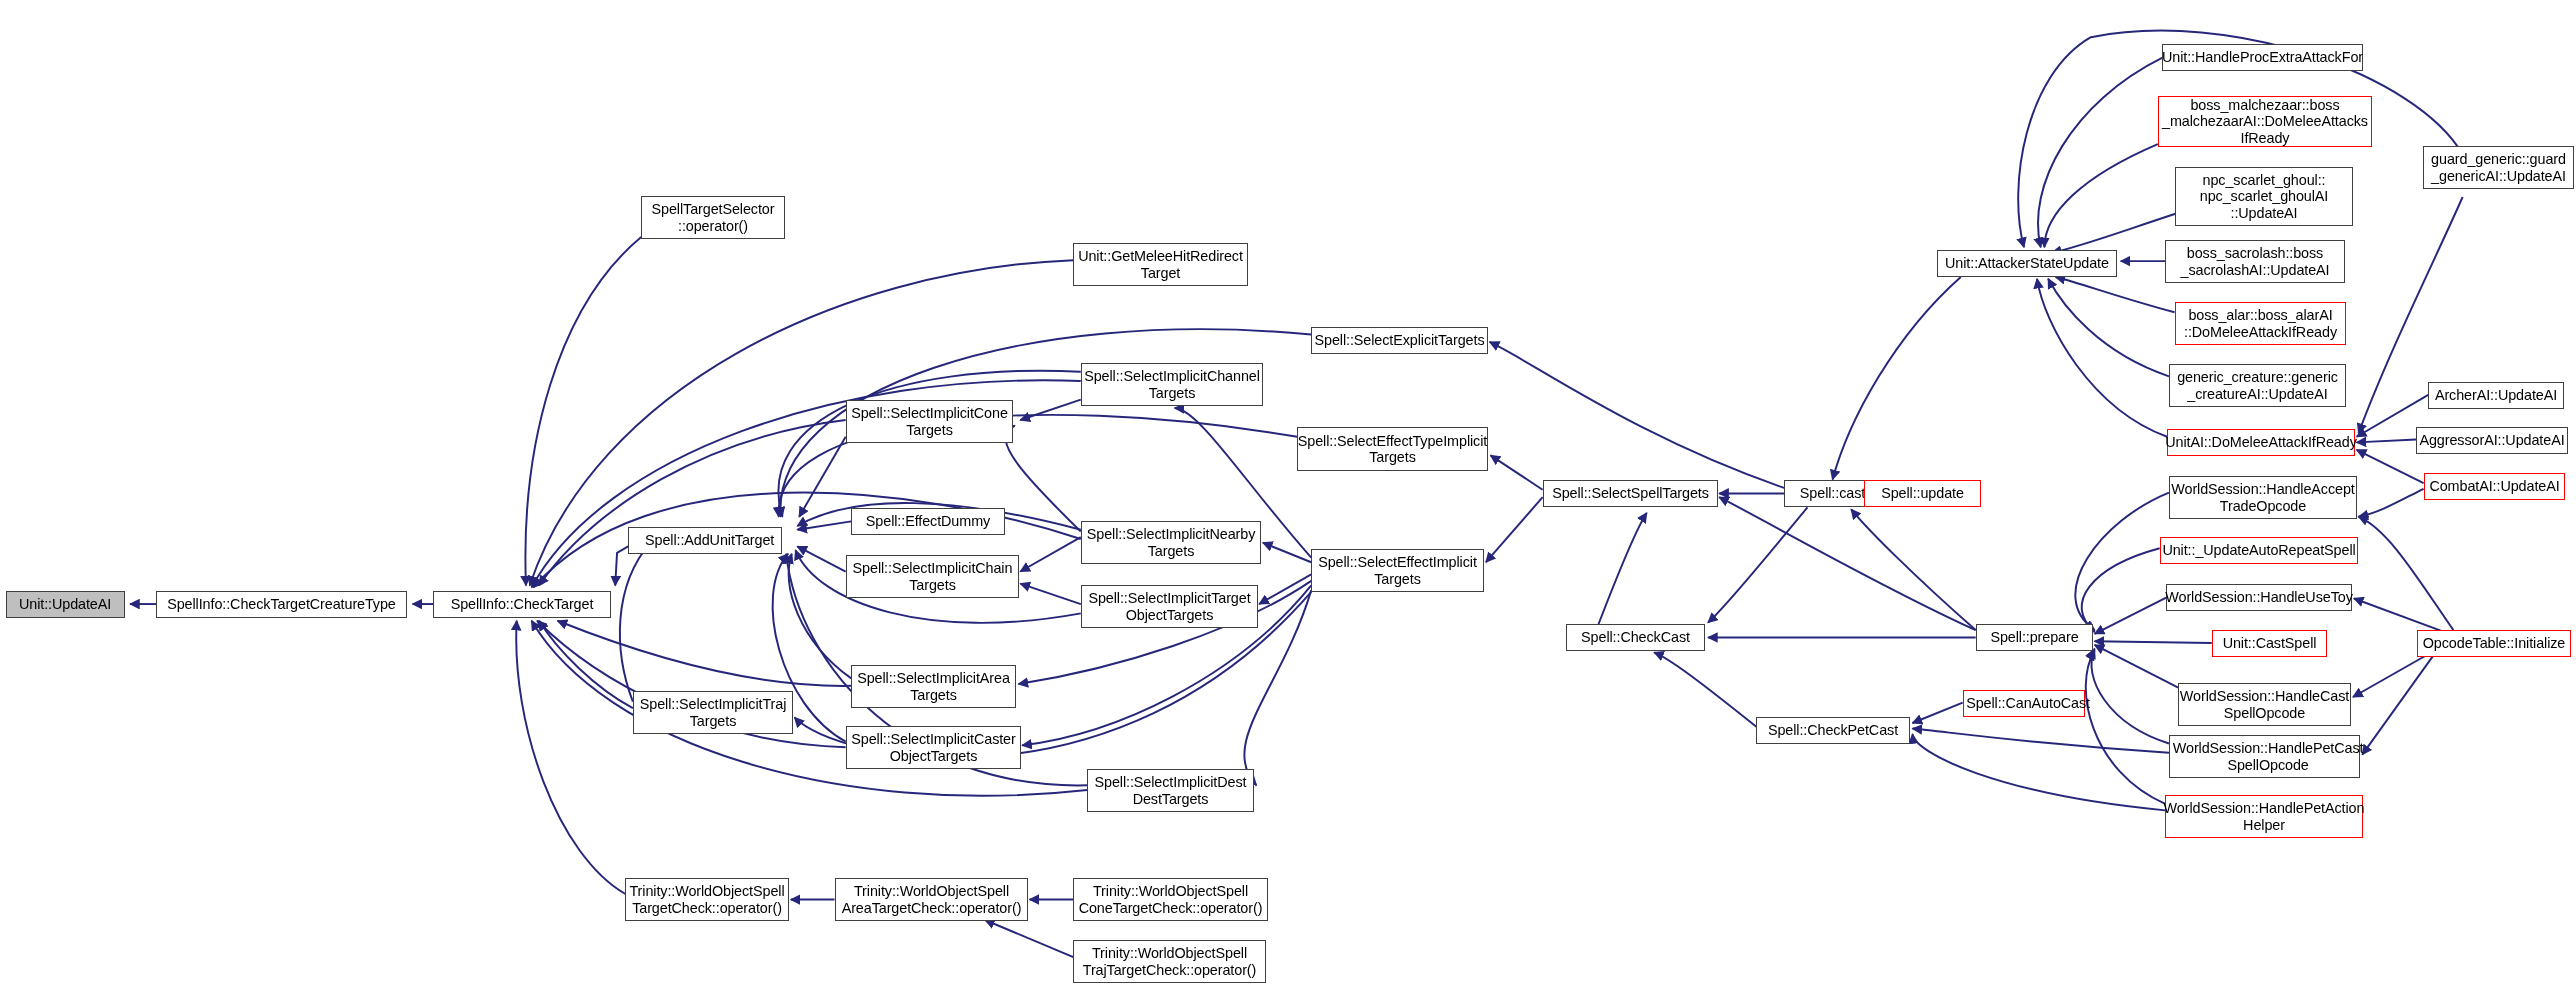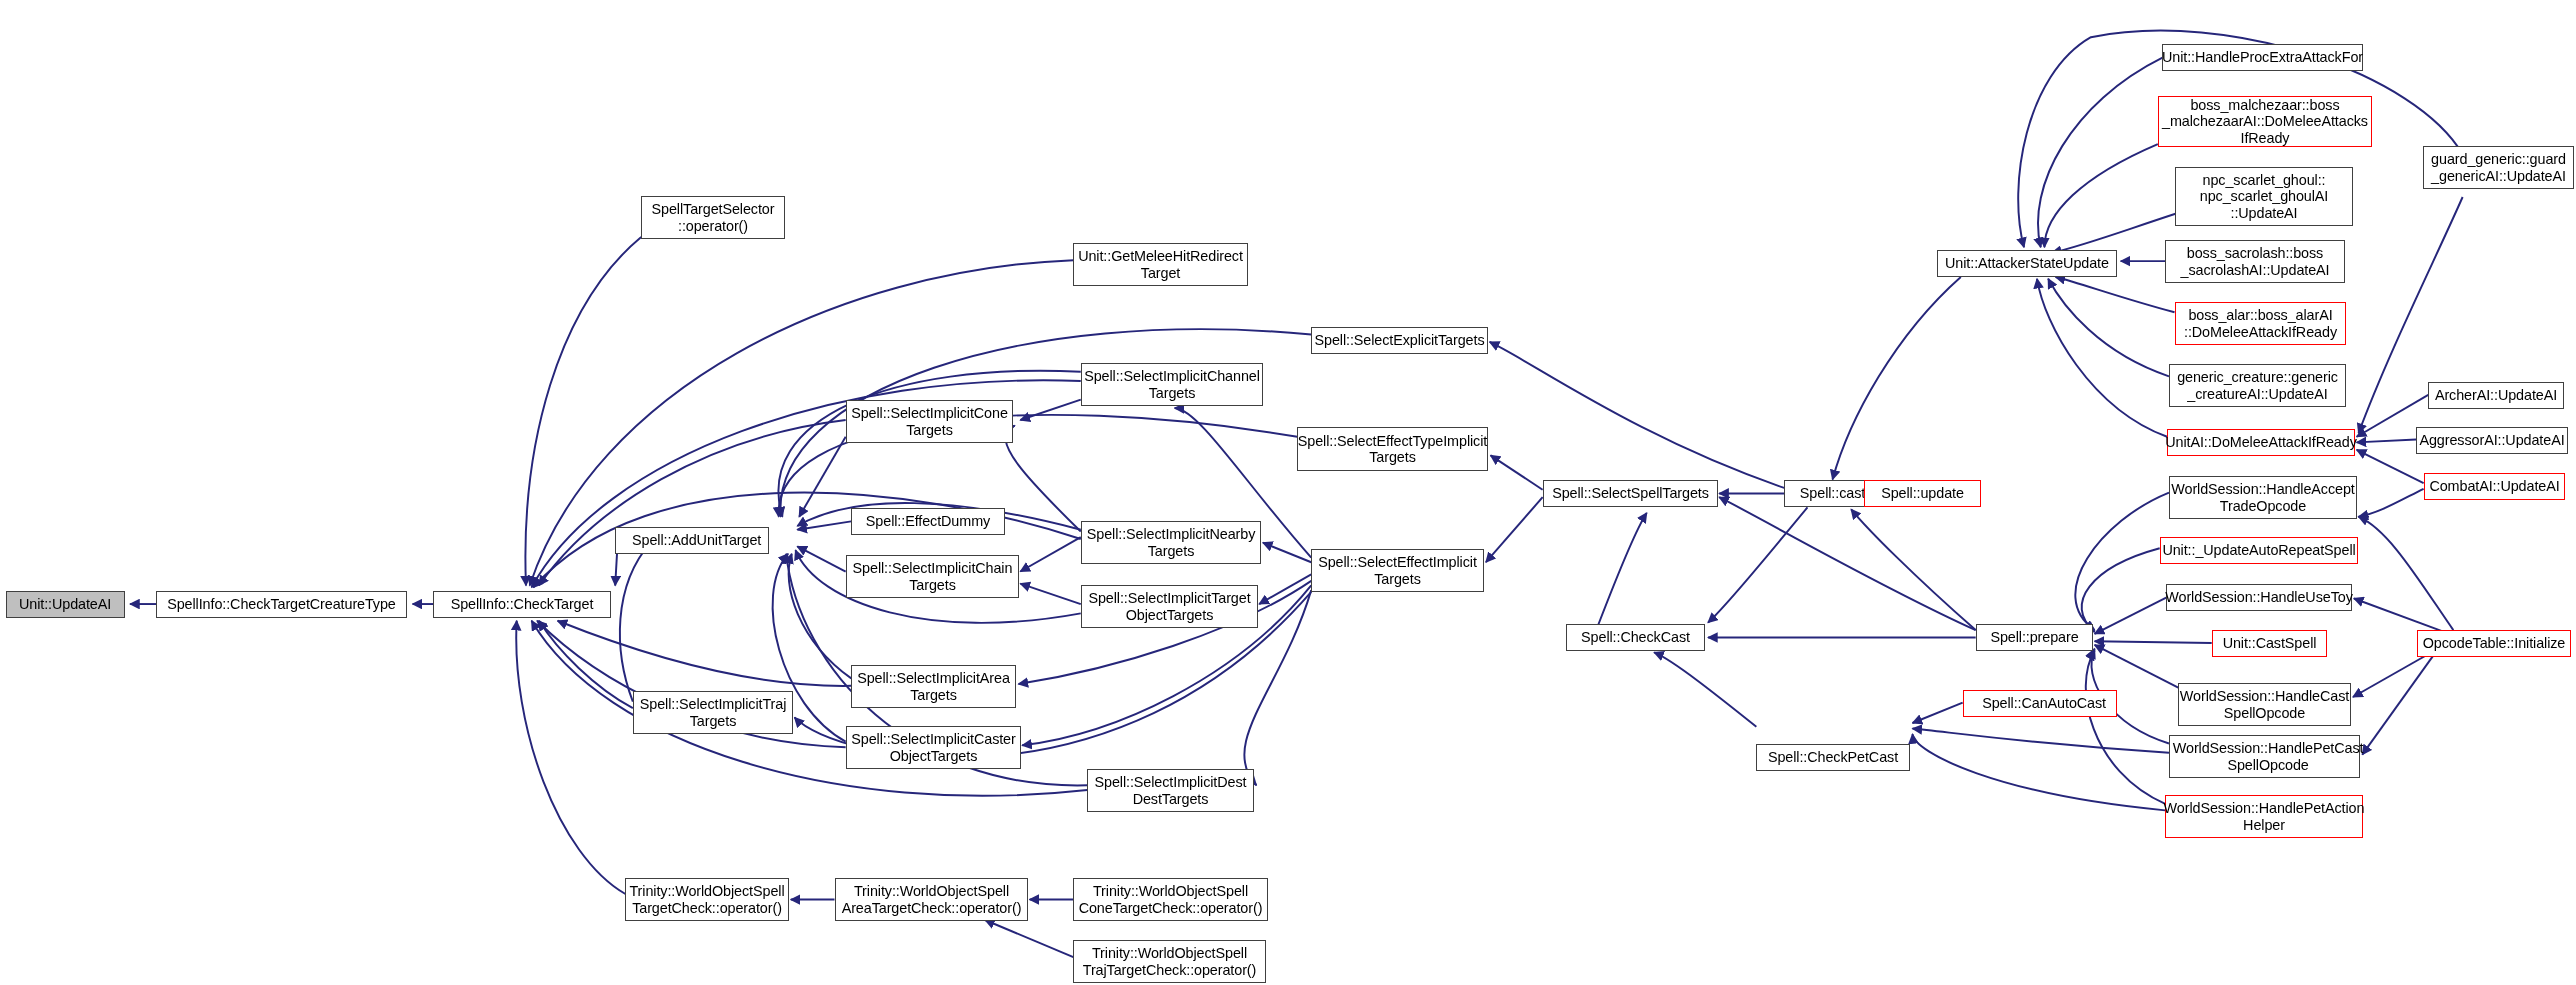--- a/index.html
+++ b/index.html
@@ -139,21 +139,21 @@
         <path d="M 1155 1030 L 1060 990" marker-end="url(#arrow)"></path>
       </g>
   </svg>
 
   <div id="node-layer">
       <div class="node grey" style="left: 5.6px; top: 591px; width: 119px; height: 27px;">Unit::UpdateAI</div>
       <div class="node" style="left: 156px; top: 591px; width: 251px; height: 27px;">SpellInfo::CheckTargetCreatureType</div>
       <div class="node" style="left: 433px; top: 591px; width: 178px; height: 27px;">SpellInfo::CheckTarget</div>
       <div class="node" style="left: 641px; top: 196px; width: 144px; height: 43px;">SpellTargetSelector
 ::operator()</div>
-      <div class="node" style="left: 615px; top: 527px; width: 154px; height: 27px; padding-left: 12px;">Spell::AddUnitTarget</div>
+      <div class="node" style="left: 628px; top: 527px; width: 154px; height: 27px; padding-left: 12px;">Spell::AddUnitTarget</div>
       <div class="node" style="left: 633px; top: 691px; width: 160px; height: 43px;">Spell::SelectImplicitTraj
 Targets</div>
       <div class="node" style="left: 846px; top: 400px; width: 167px; height: 43px;">Spell::SelectImplicitCone
 Targets</div>
       <div class="node" style="left: 851px; top: 508px; width: 154px; height: 27px;">Spell::EffectDummy</div>
       <div class="node" style="left: 846px; top: 555px; width: 173px; height: 43px;">Spell::SelectImplicitChain
 Targets</div>
       <div class="node" style="left: 851px; top: 665px; width: 165px; height: 43px;">Spell::SelectImplicitArea
 Targets</div>
       <div class="node" style="left: 846px; top: 726px; width: 175px; height: 43px;">Spell::SelectImplicitCaster
@@ -168,25 +168,25 @@
 DestTargets</div>
       <div class="node" style="left: 1073px; top: 243px; width: 175px; height: 43px;">Unit::GetMeleeHitRedirect
 Target</div>
       <div class="node" style="left: 1311px; top: 327px; width: 177px; height: 27px;">Spell::SelectExplicitTargets</div>
       <div class="node" style="left: 1297px; top: 427px; width: 191px; height: 44px;">Spell::SelectEffectTypeImplicit
 Targets</div>
       <div class="node" style="left: 1311px; top: 549px; width: 173px; height: 43px;">Spell::SelectEffectImplicit
 Targets</div>
       <div class="node" style="left: 1543px; top: 480px; width: 175px; height: 27px;">Spell::SelectSpellTargets</div>
       <div class="node" style="left: 1566px; top: 624px; width: 139px; height: 27px;">Spell::CheckCast</div>
-      <div class="node" style="left: 1756px; top: 744px; width: 154px; height: 27px;">Spell::CheckPetCast</div>
+      <div class="node" style="left: 1756px; top: 717px; width: 154px; height: 27px;">Spell::CheckPetCast</div>
       <div class="node" style="left: 1784px; top: 480px; width: 97px; height: 27px;">Spell::cast</div>
       <div class="node red" style="left: 1864px; top: 480px; width: 117px; height: 27px;">Spell::update</div>
       <div class="node" style="left: 1976px; top: 624px; width: 117px; height: 27px;">Spell::prepare</div>
-      <div class="node red" style="left: 1963px; top: 690px; width: 154px; height: 27px; padding-left: 11px;">Spell::CanAutoCast</div>
+      <div class="node red" style="left: 1963px; top: 690px; width: 122px; height: 27px; padding-left: 11px;">Spell::CanAutoCast</div>
       <div class="node" style="left: 1937px; top: 250px; width: 180px; height: 27px;">Unit::AttackerStateUpdate</div>
       <div class="node" style="left: 2162px; top: 44px; width: 201px; height: 27px;">Unit::HandleProcExtraAttackFor</div>
       <div class="node red" style="left: 2158px; top: 96px; width: 214px; height: 51px;">boss_malchezaar::boss
 _malchezaarAI::DoMeleeAttacks
 IfReady</div>
       <div class="node" style="left: 2175px; top: 167px; width: 178px; height: 59px;">npc_scarlet_ghoul::
 npc_scarlet_ghoulAI
 ::UpdateAI</div>
       <div class="node" style="left: 2165px; top: 240px; width: 180px; height: 43px;">boss_sacrolash::boss
 _sacrolashAI::UpdateAI</div>

